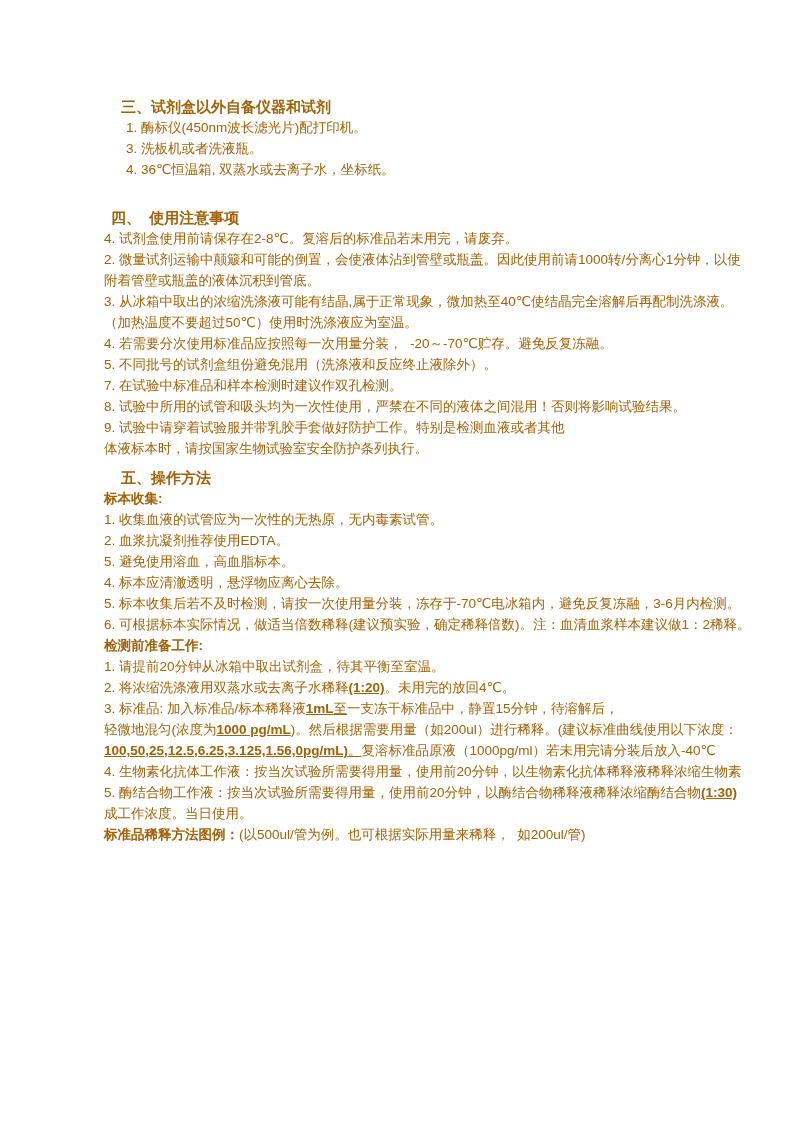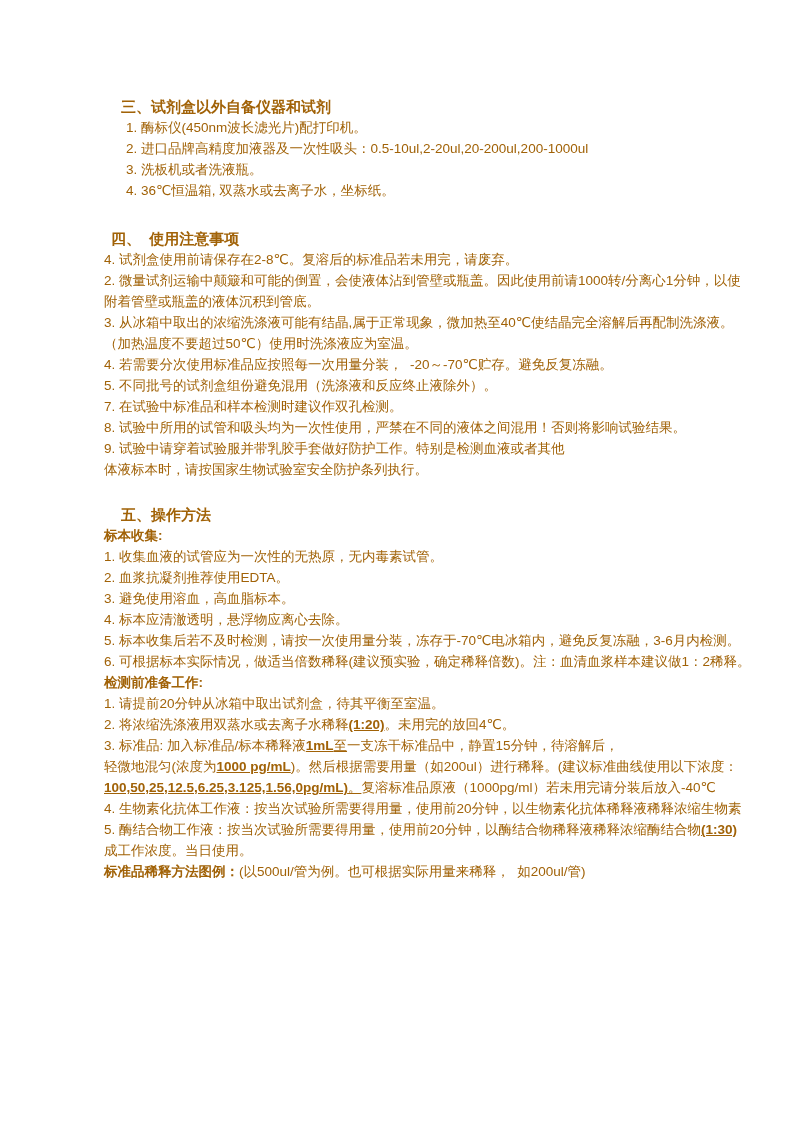--- a/index.html
+++ b/index.html
@@ -39,23 +39,20 @@
 </head>
 <body>
 
 <div class="page" style="background: rgb(255, 255, 255); color: #a16207;">
   <div class="content">
       <div class="heading"><div class="line"><span>三、试剂盒以外自备仪器和试剂</span></div></div>
       <div class="para indent-list">
         <div class="line"><span>1. 酶标仪(450nm波长滤光片)配打印机。</span></div>
       </div>
       <div class="para indent-list">
-        <div class="line"><span>2. 进口品牌高精度加液器及一次性吸头：0.5-10ul,2-20ul,20-200ul,200-1000ul</span></div>
-      </div>
-      <div class="para indent-list">
         <div class="line"><span>3. 洗板机或者洗液瓶。</span></div>
       </div>
       <div class="para indent-list">
         <div class="line"><span>4. 36℃恒温箱, 双蒸水或去离子水，坐标纸。</span></div>
       </div>
       <div class="heading" style="margin-top: 27px; margin-left: 7px;"><div class="line"><span>四、  使用注意事项</span></div></div>
       <div class="para">
         <div class="line"><span>4. 试剂盒使用前请保存在2-8℃。复溶后的标准品若未用完，请废弃。</span></div>
       </div>
       <div class="para">
@@ -75,32 +72,32 @@
       <div class="para">
         <div class="line"><span>7. 在试验中标准品和样本检测时建议作双孔检测。</span></div>
       </div>
       <div class="para">
         <div class="line"><span>8. 试验中所用的试管和吸头均为一次性使用，严禁在不同的液体之间混用！否则将影响试验结果。</span></div>
       </div>
       <div class="para">
         <div class="line"><span>9. 试验中请穿着试验服并带乳胶手套做好防护工作。特别是检测血液或者其他</span></div>
         <div class="line"><span>体液标本时，请按国家生物试验室安全防护条列执行。</span></div>
       </div>
-      <div class="heading" style="margin-top: 24px;"><div class="line"><span>五、操作方法</span></div></div>
+      <div class="heading" style="margin-top: 8px;"><div class="line"><span>五、操作方法</span></div></div>
       <div class="para">
         <div class="line"><span class="b">标本收集:</span></div>
       </div>
       <div class="para">
         <div class="line"><span>1. 收集血液的试管应为一次性的无热原，无内毒素试管。</span></div>
       </div>
       <div class="para">
         <div class="line"><span>2. 血浆抗凝剂推荐使用EDTA。</span></div>
       </div>
       <div class="para">
-        <div class="line"><span>3. 避免使用溶血，高血脂标本。</span></div>
+        <div class="line"><span>5. 避免使用溶血，高血脂标本。</span></div>
       </div>
       <div class="para">
         <div class="line"><span>4. 标本应清澈透明，悬浮物应离心去除。</span></div>
       </div>
       <div class="para">
         <div class="line"><span>5. 标本收集后若不及时检测，请按一次使用量分装，冻存于-70℃电冰箱内，避免反复冻融，3-6月内检测。</span></div>
       </div>
       <div class="para">
         <div class="line"><span>6. 可根据标本实际情况，做适当倍数稀释(建议预实验，确定稀释倍数)。注：血清血浆样本建议做1：2稀释。</span></div>
       </div>

